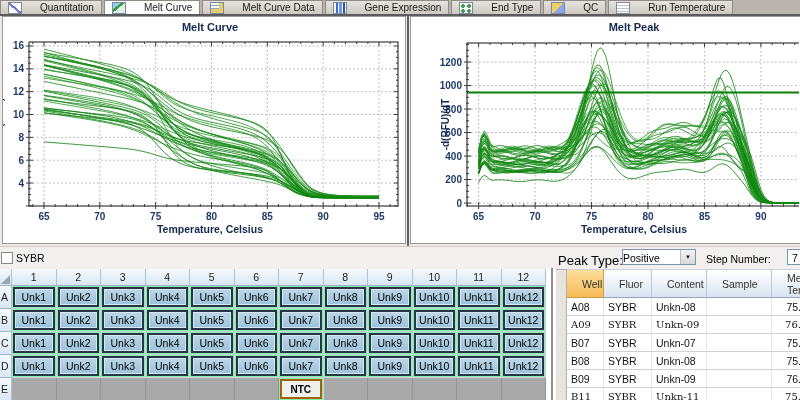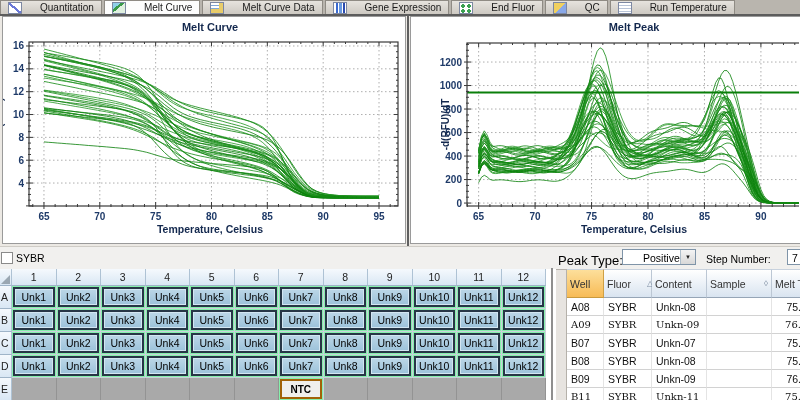--- a/index.html
+++ b/index.html
@@ -26,21 +26,21 @@
   #panel1{left:2px;width:404px;}
   #panel2{left:410px;width:438px;border-right:none;}
   #chartdiv{position:absolute;left:407px;top:-2px;width:2px;height:232px;background:#606060;}
   
   #toolbar{position:absolute;left:0;top:246px;width:800px;height:22px;background:#f1f0ee;
            border-top:1px solid #cfccc6;border-bottom:1px solid #a9a59e;}
   #sybr-check{position:absolute;left:1px;top:5px;width:10px;height:10px;background:#fff;border:1px solid #8a8a8a;}
   #sybr-label{position:absolute;left:16px;top:5px;font-size:10.5px;}
   #peaktype-label{position:absolute;left:558px;top:6px;font-size:13px;}
   #peaktype-dd{position:absolute;left:622px;top:2px;width:74px;height:16px;background:#fff;
-               border:1px solid #7f94a8;font-size:10.5px;line-height:16px;padding-left:20px;box-sizing:border-box;}
+               border:1px solid #7f94a8;font-size:10.5px;line-height:16px;padding-left:0;box-sizing:border-box;}
   #peaktype-dd .arrowbox{position:absolute;right:0;top:0;width:14px;height:14px;border-left:1px solid #aebecb;
                background:linear-gradient(#f4f4f4,#d8d8d8);text-align:center;font-size:6px;line-height:14px;color:#222;}
   #step-label{position:absolute;left:706px;top:6px;font-size:10.5px;}
   #step-box{position:absolute;left:787px;top:2px;width:40px;height:16px;background:#fff;border:1px solid #7f94a8;
             font-size:10.5px;line-height:16px;padding-left:4px;box-sizing:border-box;}
   
   #bottom{position:absolute;left:0;top:269px;width:800px;height:131px;background:#fff;}
   #plate{position:absolute;left:0;top:0;display:grid;grid-template-columns:12px repeat(12,44.5px);
          grid-template-rows:17px repeat(5,23px);}
   .pc{box-sizing:border-box;border-right:1px solid #aec2d4;border-bottom:1px solid #9fb4c8;
@@ -57,21 +57,21 @@
   .ntcbtn{width:100%;height:100%;box-sizing:border-box;border:2px solid #a16207;background:#efefec;
       display:flex;align-items:center;justify-content:center;font-size:10px;font-weight:bold;}
   #botdiv{position:absolute;left:551px;top:-1px;width:2px;height:132px;background:#8f8f8f;}
   
   #wtable{position:absolute;left:556px;top:0;width:274px;height:131px;display:flex;}
   #wstrip{width:10px;background:#e7e4e0;border-right:1px solid #b5b1aa;border-top:1px solid #b5b1aa;}
   #wgrid{flex:1;display:grid;grid-template-columns:37px 48px 55px 65px 58px;grid-auto-rows:18px;
          grid-template-rows:29px;background:#fff;}
   .th{box-sizing:border-box;background:linear-gradient(#ffffff,#d9e4f0);border-right:1px solid #bcc7d4;
       border-bottom:1px solid #96a5b6;border-top:1px solid #c8d2de;font-size:10.5px;color:#333;
-      display:flex;align-items:center;padding:0 3px;gap:16px;}
+      display:flex;align-items:center;padding:0 15px;gap:16px;}
   .th .hl{flex:1;line-height:12px;}
   .th .sortg{font-size:8px;color:#7c8ca0;}
   .th.wellhdr{background:linear-gradient(#fddf9b,#f7bb56);border-right:1px solid #cfa045;border-bottom:1px solid #c99a3e;}
   .td{box-sizing:border-box;border-right:1px solid #e4e4e4;border-bottom:1px solid #d2d2d2;
       font-size:10.5px;display:flex;align-items:center;padding:0 4px;background:#fff;color:#111;}
   .td.meltcol{justify-content:flex-end;padding-right:28px;}
   .serifrow{font-family:"DejaVu Serif","Liberation Serif",serif;font-size:10px;}
   svg text{font-family:"Liberation Sans","DejaVu Sans",sans-serif;}
 </style>
 </head>
@@ -90,21 +90,21 @@
       <div class="tab">
         <span class="ticon melt-curve-data-icon"></span>
         <span>Melt Curve Data</span>
       </div>
       <div class="tab">
         <span class="ticon gene-expression-icon"></span>
         <span>Gene Expression</span>
       </div>
       <div class="tab">
         <span class="ticon end-point-icon"></span>
-        <span>End Fluor</span>
+        <span>End Type</span>
       </div>
       <div class="tab">
         <span class="ticon qc-icon"></span>
         <span>QC</span>
       </div>
       <div class="tab">
         <span class="ticon run-information-icon"></span>
         <span>Run Temperature</span>
       </div>
     </div>

